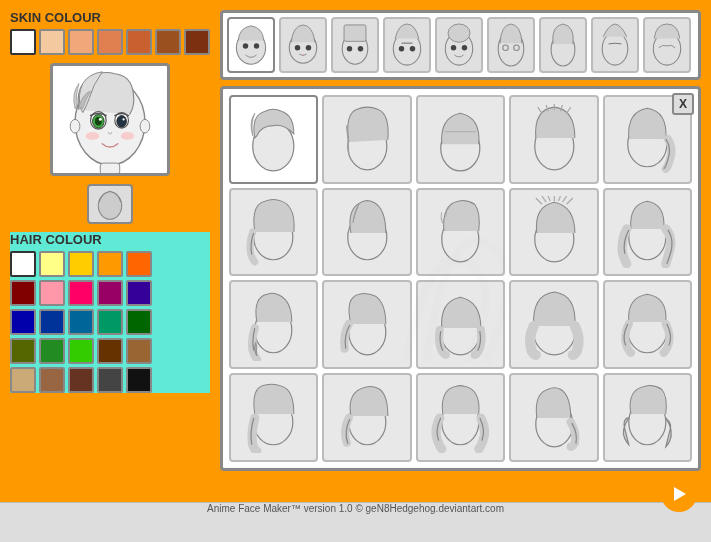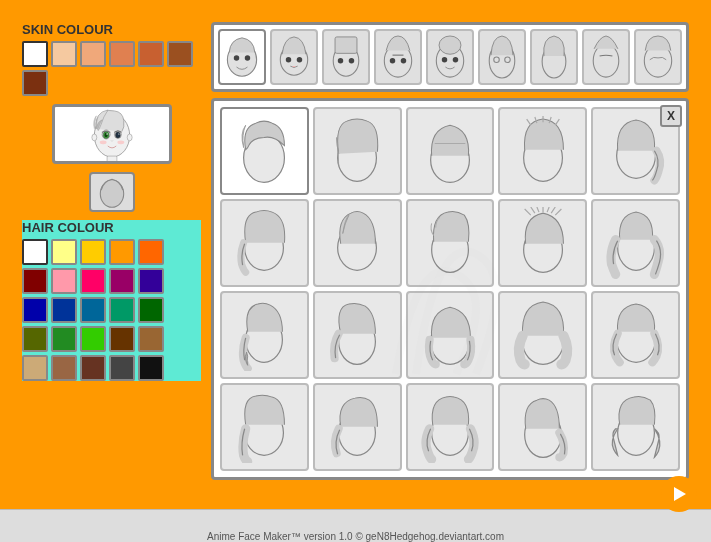--- a/index.html
+++ b/index.html
@@ -8,21 +8,21 @@
       height: 542px;
       background: #F90;
       font-family: Arial, sans-serif;
       overflow: hidden;
       position: relative;
     }
     .main-container {
       width: 711px;
       height: 403px;
       background: #F90;
-      padding: 22px;
+      padding: 10px;
       display: flex;
       flex-direction: row;
       gap: 10px;
     }
     .left-panel {
       width: 200px;
       display: flex;
       flex-direction: column;
       gap: 8px;
     }
@@ -166,24 +166,24 @@
     }
     .hair-item.active {
       background: #fff;
       border-color: #888;
     }
     .hair-item svg {
       width: 85%;
       height: 85%;
     }
     .bottom-bar {
-      height: 33px;
+      height: 40px;
       background: #ddd;
       display: flex;
-      align-items: flex-end;
+      align-items: flex-start;
       justify-content: space-between;
       padding: 0 10px;
       border-top: 1px solid #bbb;
       position: absolute;
       bottom: 0;
       left: 0;
       right: 0;
     }
     .bottom-bar-text {
       font-size: 10px;

